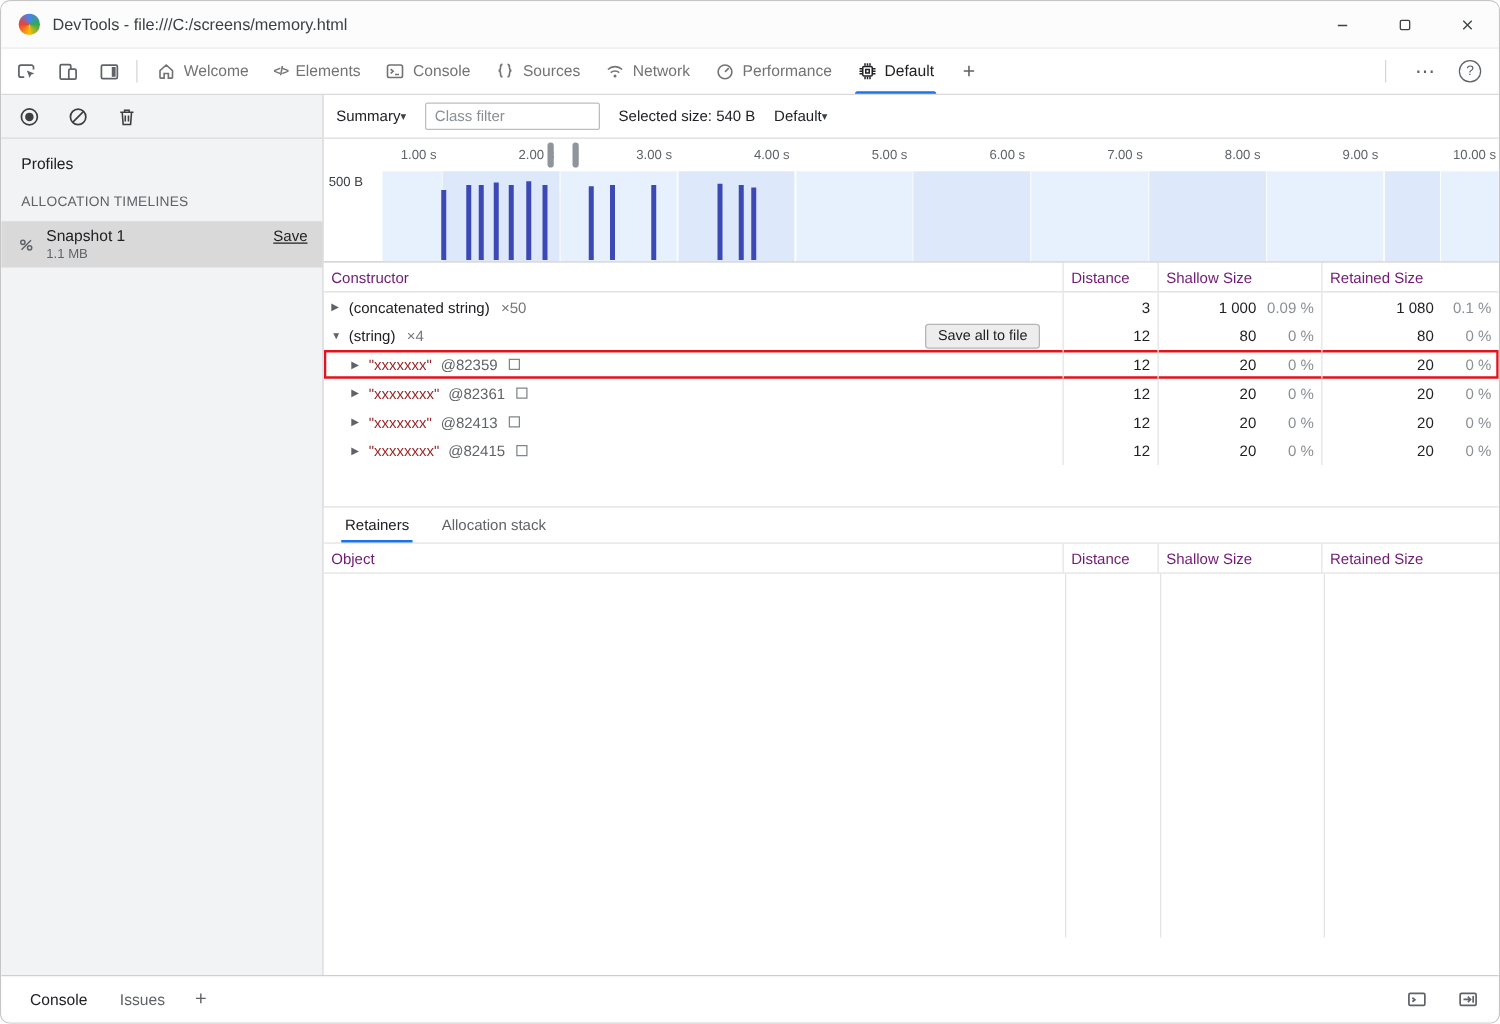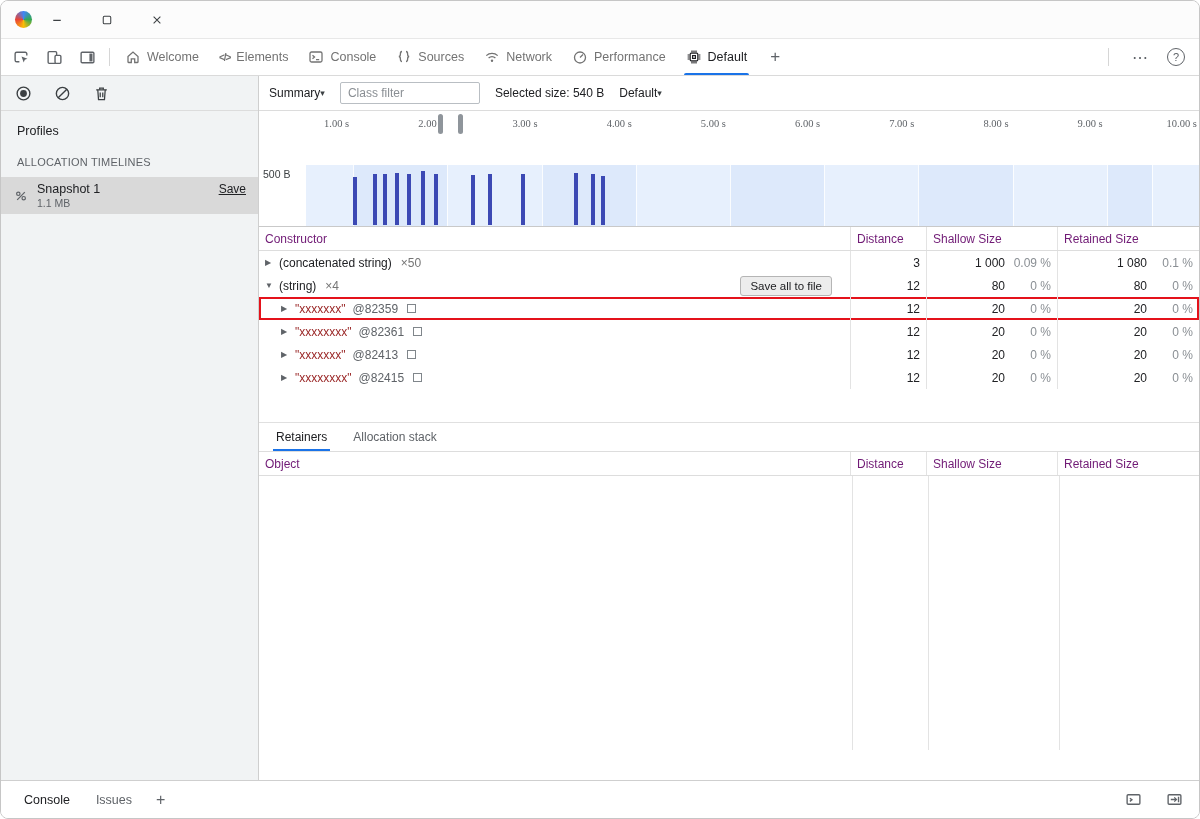--- a/index.html
+++ b/index.html
@@ -43,24 +43,24 @@
   .main{flex:1;display:flex;flex-direction:column;min-width:0;background:#fff;}
   .ptoolbar{flex:0 0 35px;display:flex;align-items:center;border-bottom:1px solid #dcdcdc;padding-left:10px;gap:15px;}
   .select-ctl{display:flex;align-items:center;font-size:12px;color:#202124;}
   .dd-arrow{font-size:9px;color:#3c4043;}
   .class-filter{width:140px;height:22px;border:1px solid #b9bec3;border-radius:2px;font-size:12px;padding:0 7px;color:#202124;font-family:inherit;outline:none;}
   .class-filter::placeholder{color:#8a8f94;}
   .sel-size{font-size:12px;color:#202124;}
 
   
   .timeline{flex:0 0 90px;position:relative;border-bottom:1px solid #c9c9c9;}
-  .ruler{height:26px;display:flex;position:relative;font-family:Liberation Serif, serif;}
+  .ruler{height:26px;display:flex;position:relative;}
   .rcell{flex:0 0 94.2px;width:94.2px;text-align:right;font-size:10.5px;color:#5f6368;line-height:26px;padding-right:4px;}
   .handle{position:absolute;top:3px;width:5px;height:20px;border-radius:2.5px;background:#8f959b;}
-  .chart{height:61px;position:relative;margin-top:28px;}
+  .chart{height:72px;position:relative;}
   .chart-fill{position:absolute;left:47px;right:0;top:0;bottom:0;
     background-image:repeating-linear-gradient(to right,rgba(255,255,255,.85) 0 1px,transparent 1px 94.2px),
                      repeating-linear-gradient(to right,#e7f0fd 0 94.2px,#dde9fb 94.2px 188.4px);
     background-position:-47px 0,-47px 0;}
   .ylabel{position:absolute;left:4px;top:3px;font-size:10.5px;color:#3c4043;}
   .tl-bar{position:absolute;bottom:1px;width:4px;background:var(--c-bar);}
 
   
   .grid-header{flex:0 0 24px;display:flex;align-items:stretch;border-bottom:1px solid #ddd;background:#fff;}
   .hcell{display:flex;align-items:center;padding-left:6px;font-size:12px;color:#701a75;}
@@ -100,20 +100,21 @@
 
   svg{display:block;}
 </style>
 </head>
 <body>
 
 <div class="window">
 
   <div class="titlebar">
     <span class="logo"></span>
+    <span class="tb-title">DevTools - file:///C:/screens/memory.html</span>
     <div class="win-controls">
       <div class="win-btn">
         <svg width="12" height="12" viewBox="0 0 16 16" fill="none" stroke="#3c4043" stroke-width="1.4">
             <path d="M3 8.5h10"></path>
           </svg>
       </div>
       <div class="win-btn">
         <svg width="12" height="12" viewBox="0 0 16 16" fill="none" stroke="#3c4043" stroke-width="1.4">
             <rect x="3" y="3" width="10" height="10" rx="1.5"></rect>
           </svg>

